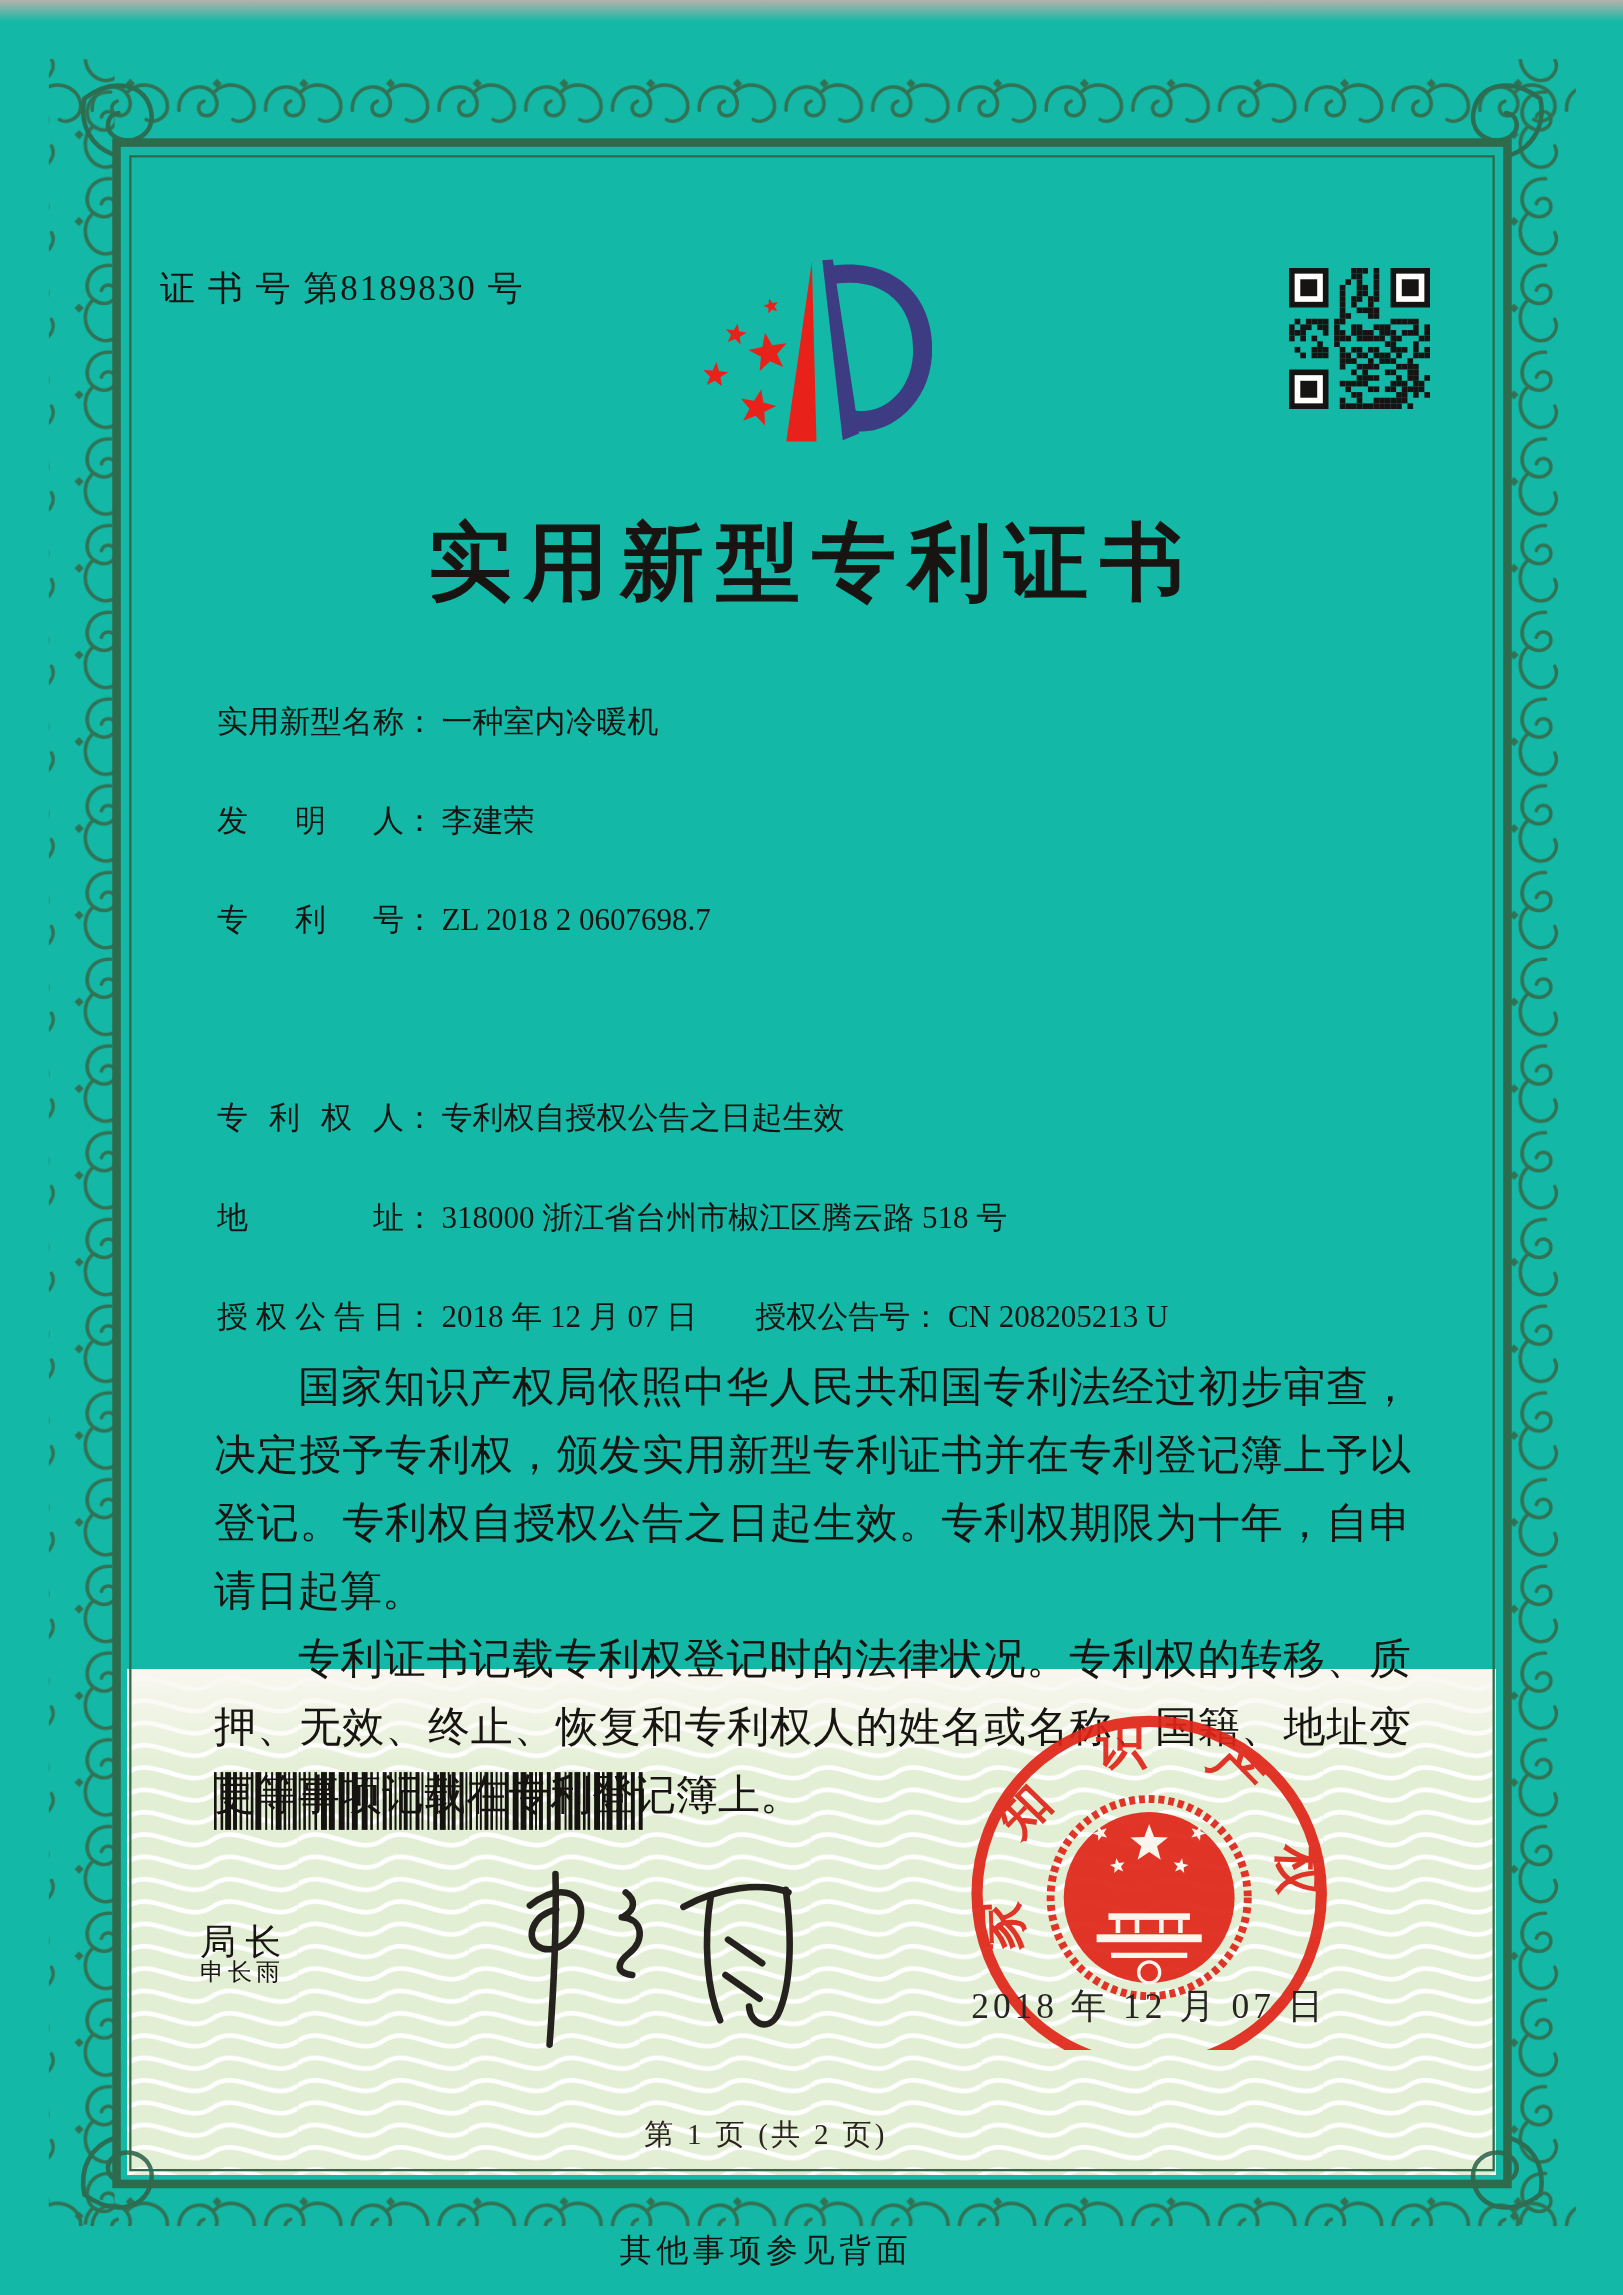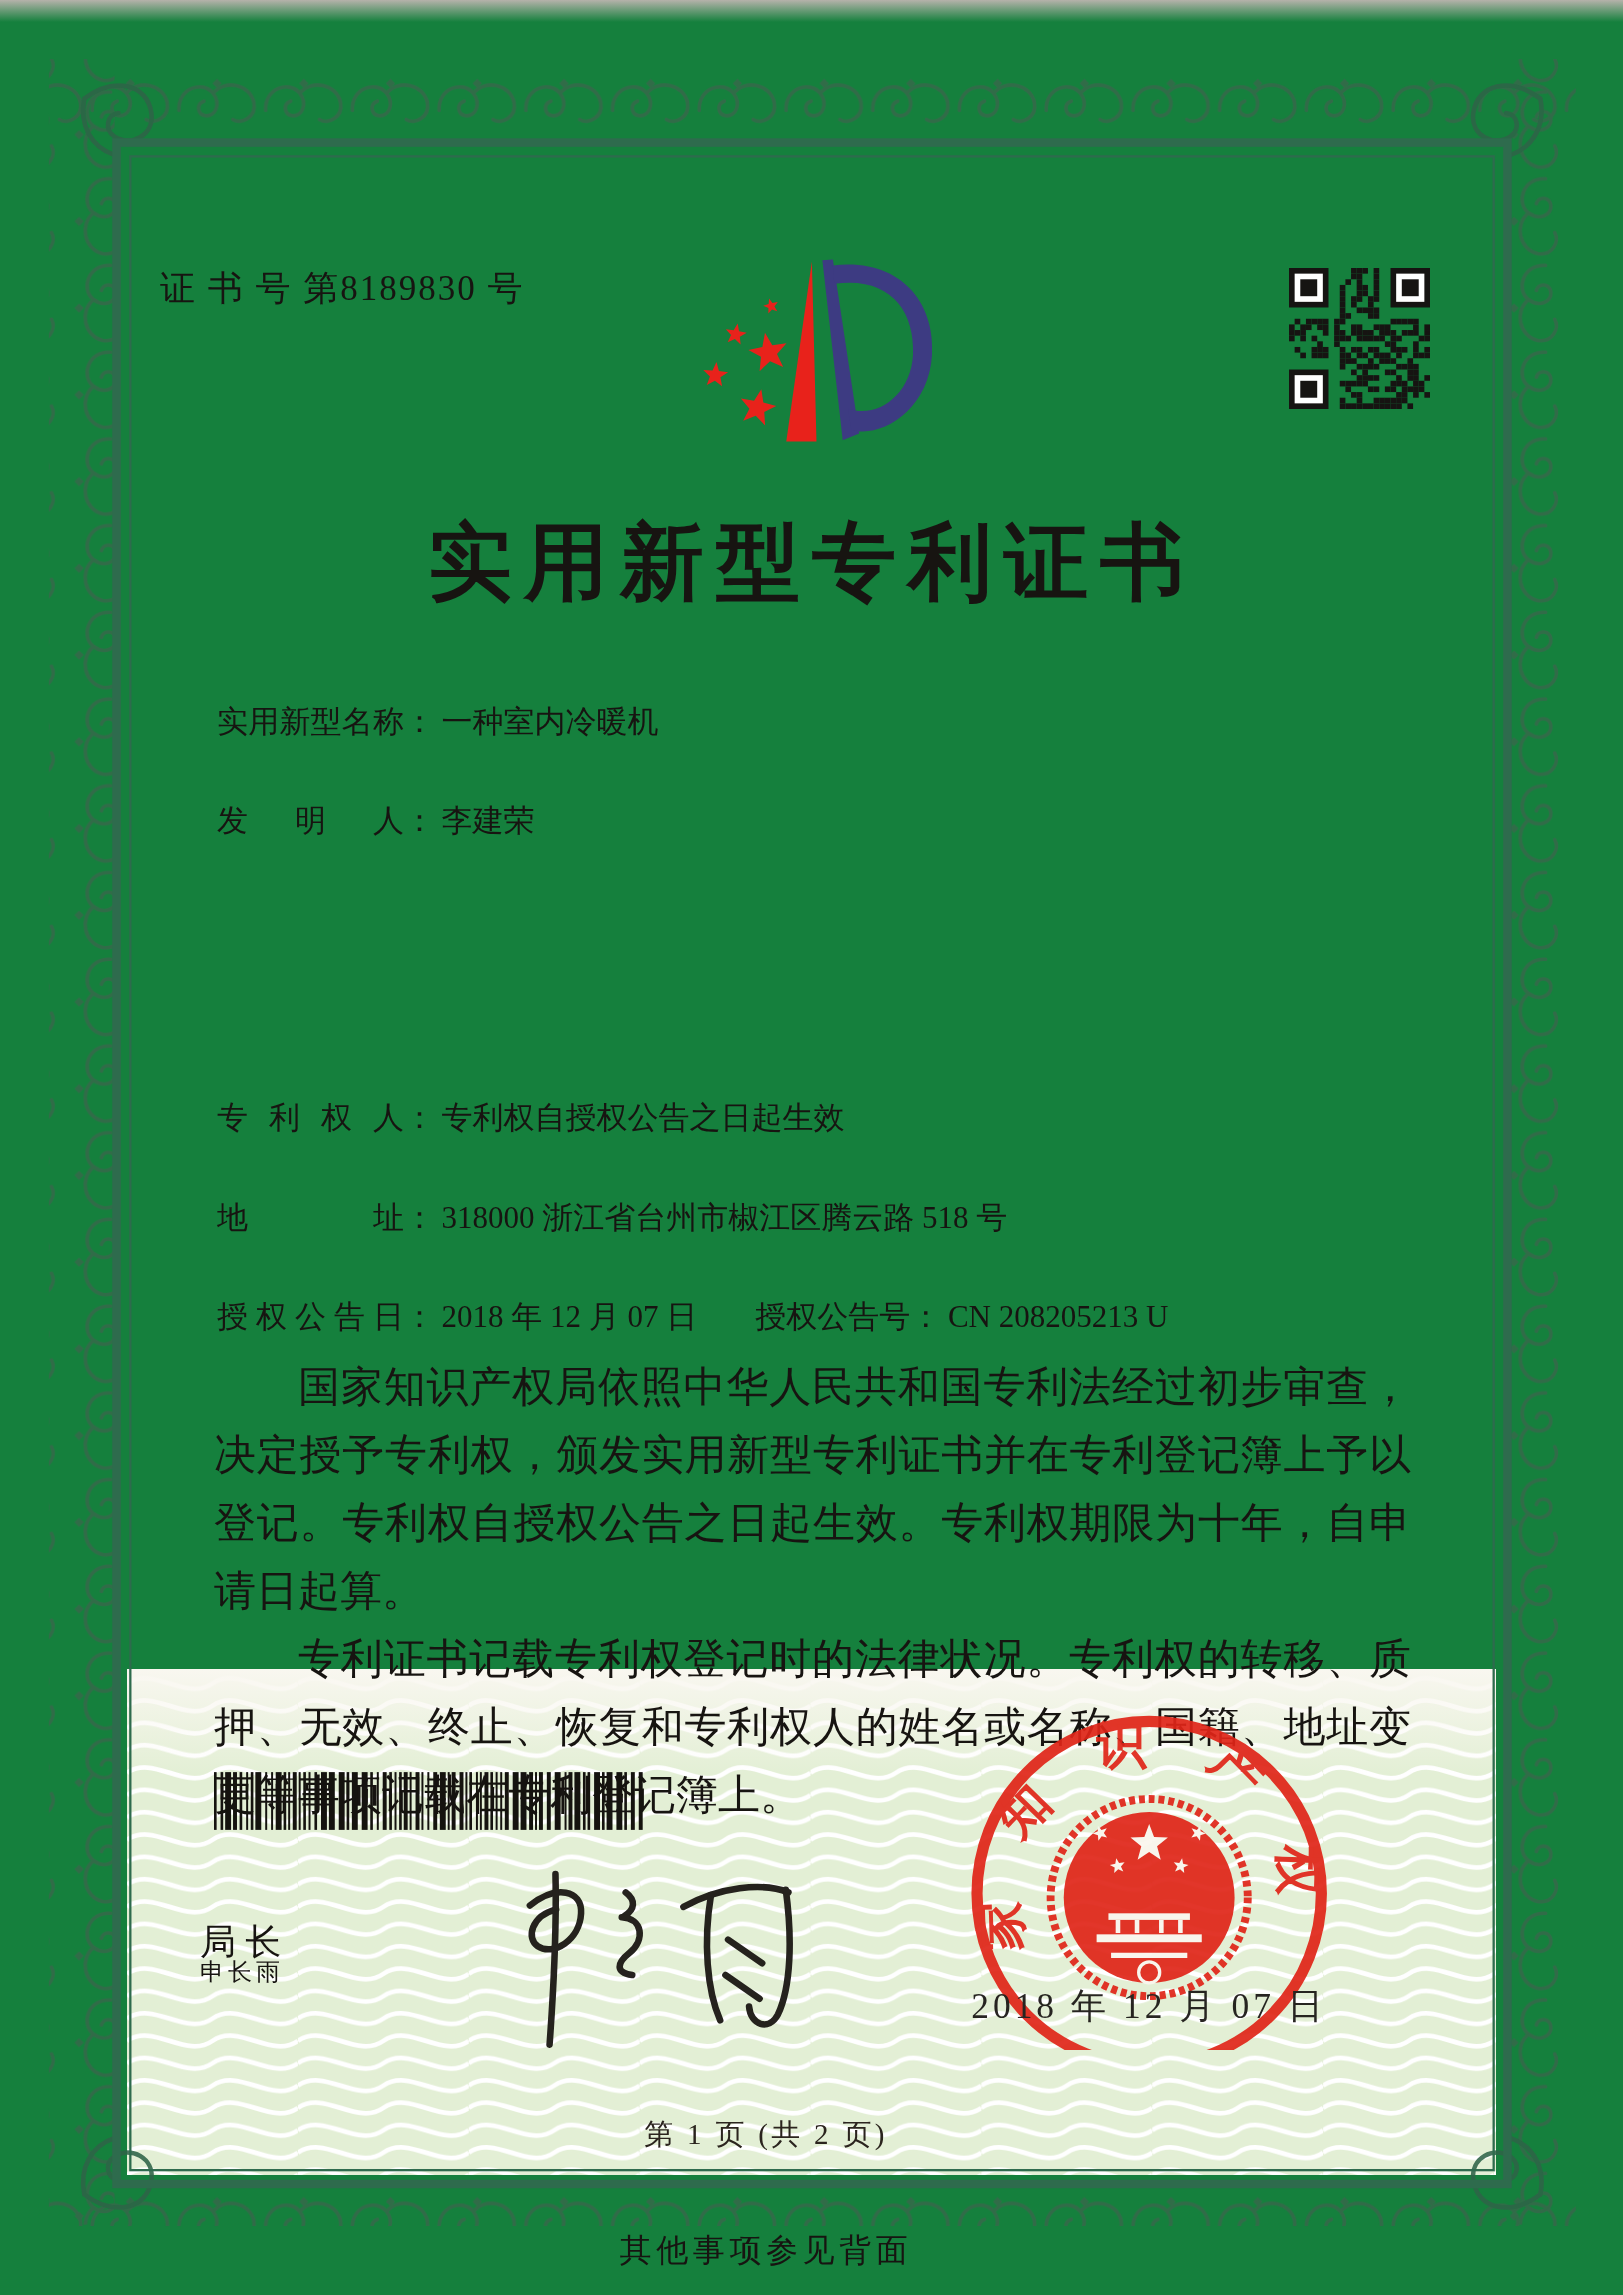--- a/index.html
+++ b/index.html
@@ -1,18 +1,18 @@
 <!DOCTYPE html>
 <html style="font-size:10.5px"><head>
 <meta charset="utf-8">
 <style>
   html,body{margin:0;padding:0;background:#8a8a88;}
   .page{
     position:relative;width:1624px;height:2295px;overflow:hidden;
-    background:#15803d;
+    background:#14b8a6;
     font-family:"Liberation Serif","DejaVu Serif",serif;
     color:#171411;
   }
   .scan-edge{position:absolute;left:0;top:0;width:100%;height:22.3px;
     background:linear-gradient(#b5b2aa,rgba(181,178,170,0));z-index:12;}
   .abs{position:absolute;}
   svg{display:block;}
   
   .cert-no{left:160px;top:265px;font-size:35px;letter-spacing:2px;z-index:6;}
   .title{left:0;width:100%;top:506px;text-align:center;font-size:84px;
@@ -323,20 +323,23 @@
     </svg>
 
   <div class="abs title">实用新型专利证书</div>
 
   <div class="abs frow" style="top:701px">
     <span class="flabel">实用新型名称</span><span class="fcolon">：</span><span class="fvalue">一种室内冷暖机</span>
   </div>
   <div class="abs frow" style="top:800px">
     <span class="flabel">发明人</span><span class="fcolon">：</span><span class="fvalue">李建荣</span>
   </div>
+  <div class="abs frow" style="top:899px">
+    <span class="flabel">专利号</span><span class="fcolon">：</span><span class="fvalue">ZL 2018 2 0607698.7</span>
+  </div>
   <div class="abs frow" style="top:1097px">
     <span class="flabel">专利权人</span><span class="fcolon">：</span><span class="fvalue">专利权自授权公告之日起生效</span>
   </div>
   <div class="abs frow" style="top:1197px">
     <span class="flabel">地址</span><span class="fcolon">：</span><span class="fvalue">318000 浙江省台州市椒江区腾云路 518 号</span>
   </div>
   <div class="abs frow" style="top:1296px">
     <span class="flabel">授权公告日</span><span class="fcolon">：</span><span class="fvalue">2018 年 12 月 07 日</span><span class="fgroup2"><span class="flabel2">授权公告号</span><span class="fcolon">：</span><span class="fvalue">CN 208205213 U</span></span>
   </div>
 

